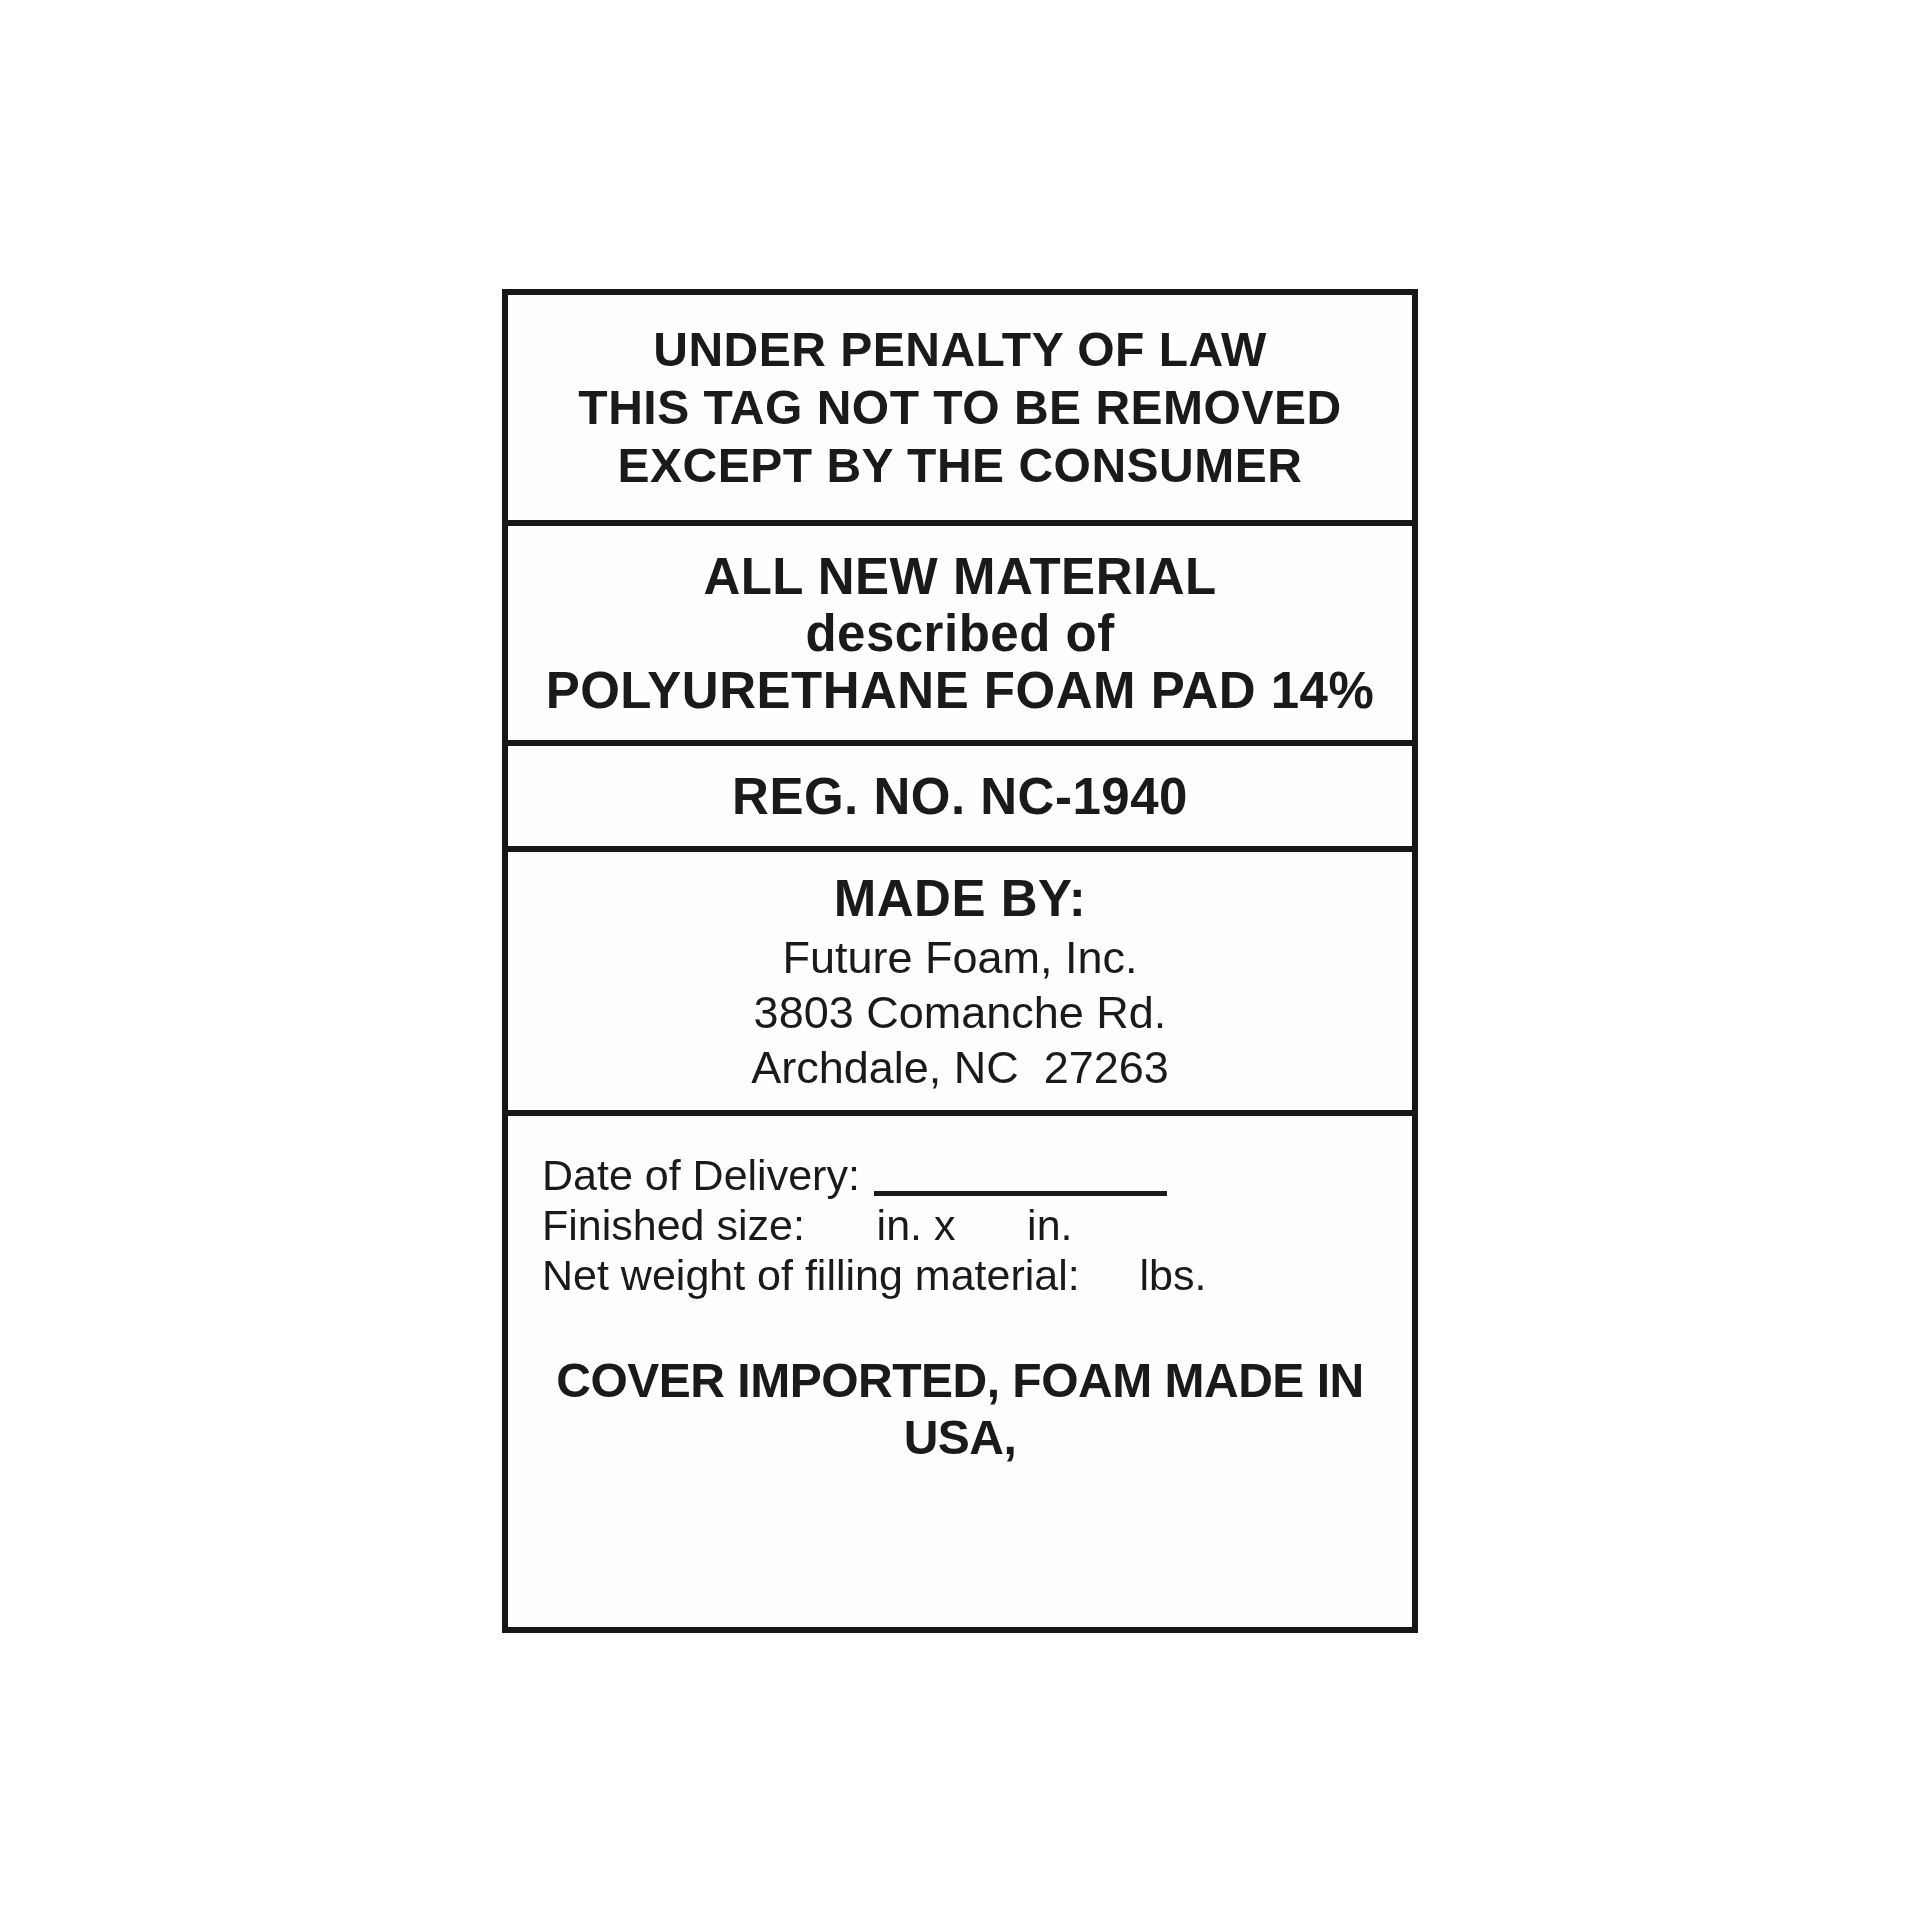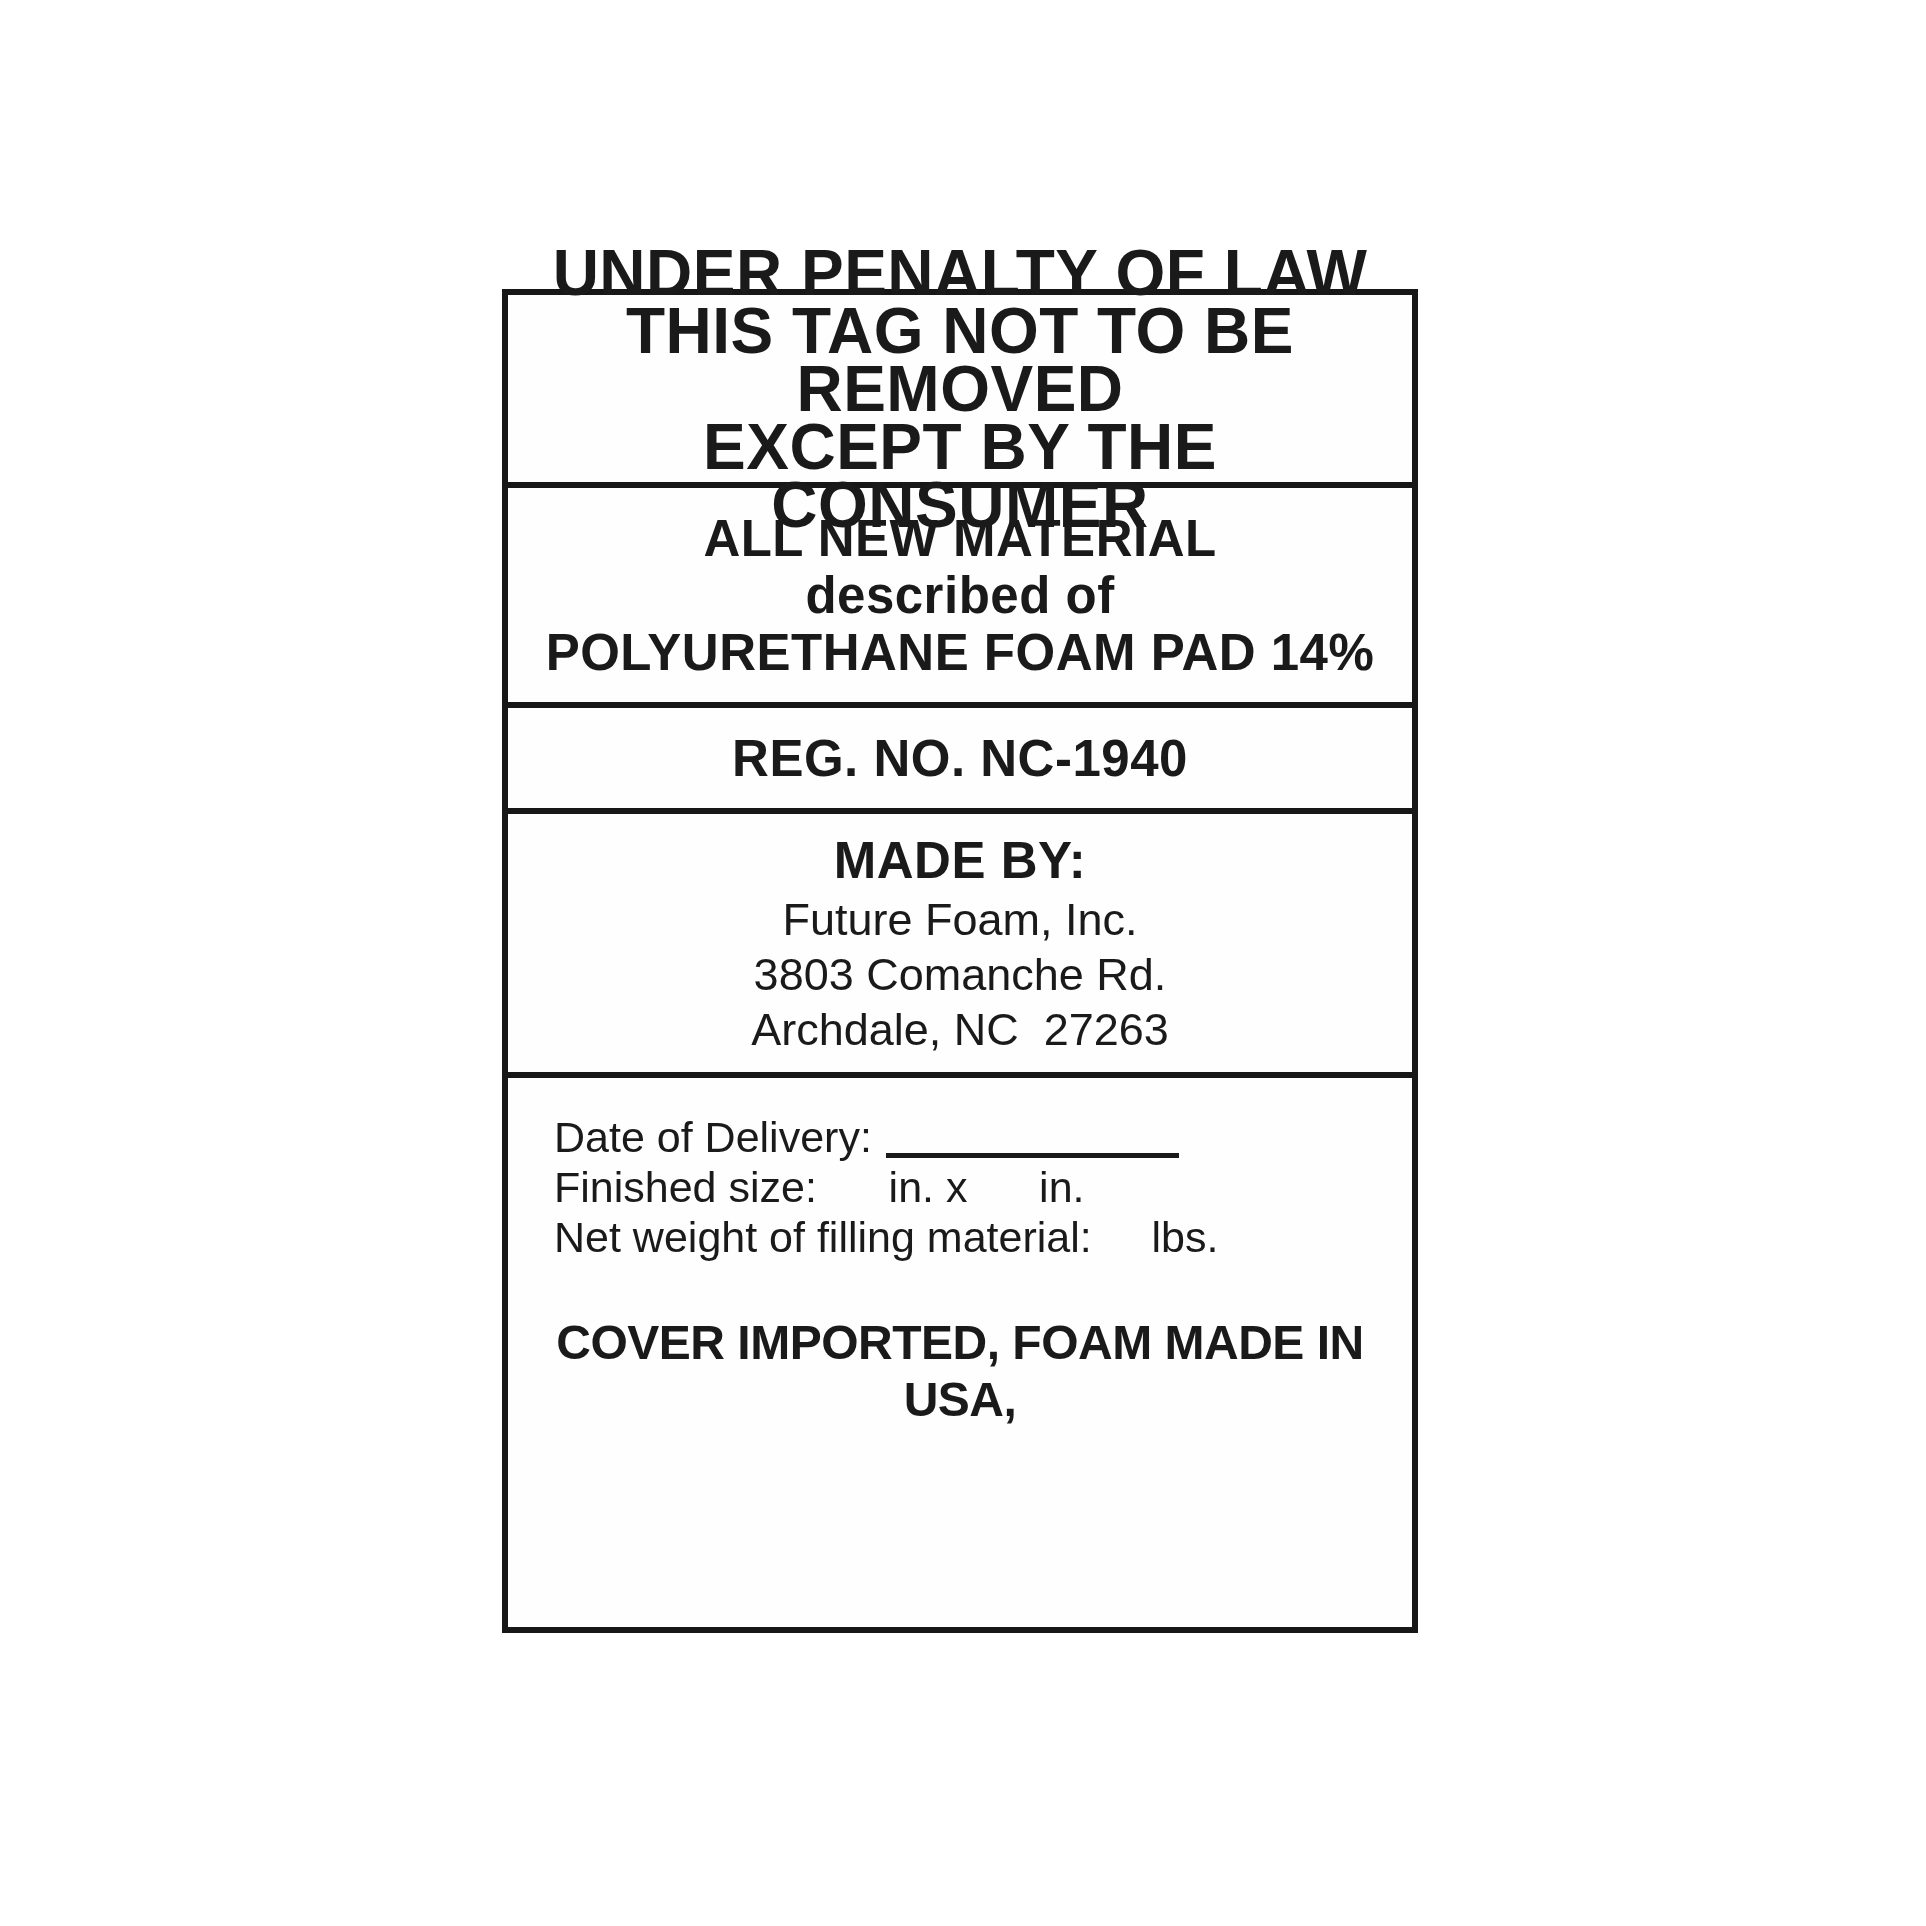--- a/index.html
+++ b/index.html
@@ -33,36 +33,35 @@
     border-bottom: 6px solid #171717;
     display: flex;
     flex-direction: column;
     align-items: center;
     justify-content: center;
     text-align: center;
     flex: 0 0 auto;
   }
   .sec:last-child { border-bottom: none; }
 
-  .s1 { height: 193px; font-weight: bold; font-size: 64px; line-height: 58px; letter-spacing: 0.5px; }
+  .s1 { height: 231px; font-weight: bold; font-size: 48px; line-height: 58px; letter-spacing: 0.5px; }
   .s2 { height: 220px; font-weight: bold; font-size: 51px; line-height: 57px; letter-spacing: 0.5px; }
   .s3 { height: 106px; font-weight: bold; font-size: 51px; line-height: 55px; letter-spacing: 0.5px; }
   .s4 { height: 189px; font-weight: normal; font-size: 42px; line-height: 50px; }
   .s5 { height: 264px; }
   .s5 .made-by-heading { font-weight: bold; font-size: 51px; line-height: 63px; letter-spacing: 0.5px; }
   .s5 .addr-line { font-weight: normal; font-size: 45px; line-height: 55px; white-space: pre; }
   .s6 {
     height: 360px;
     align-items: stretch;
     justify-content: flex-start;
     text-align: left;
   }
   .fields {
     padding: 34px 4px 0 34px;
-    margin-left: 12px;
   }
   .field {
     font-size: 43px;
     line-height: 50px;
     white-space: pre;
     font-weight: normal;
   }
   .blank-line {
     display: inline-block;
     width: 293px;

